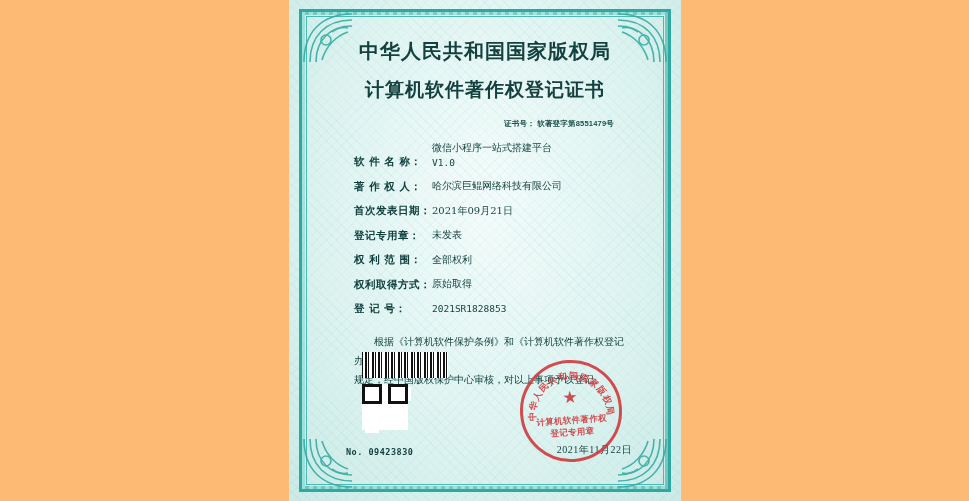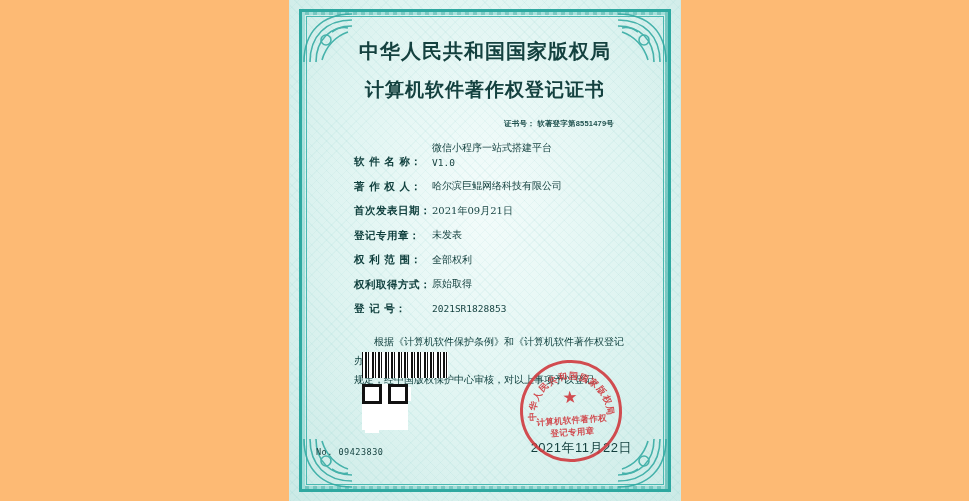--- a/index.html
+++ b/index.html
@@ -189,33 +189,34 @@
     position:absolute;
     width:14px;height:14px;
     border:3px solid #111;
     background:#fff;
   }
   .qr::before { left:0; top:0; box-shadow: 32px 0 0 -3px #fff, 0 32px 0 -3px #fff; }
   .qr::after  { right:0; top:0; }
 
   .serial {
     position: absolute;
-    left: 26px;
+    left: 56px;
     bottom: 44px;
     font-family: "DejaVu Sans Mono", monospace;
     font-size: 8.5px;
     color: #123f3d;
     letter-spacing: .5px;
+    font-weight: bold;
   }
   .date-issue {
     position: absolute;
     right: 48px;
     bottom: 44px;
-    font-family: Liberation Sans, sans-serif;
-    font-size: 13px;
+    font-family: Liberation Serif, serif;
+    font-size: 10px;
     color: #123f3d;
     letter-spacing: .5px;
   }
 
   
   .seal {
     position: absolute;
     right: 58px;
     top: 360px;
     width: 96px;

